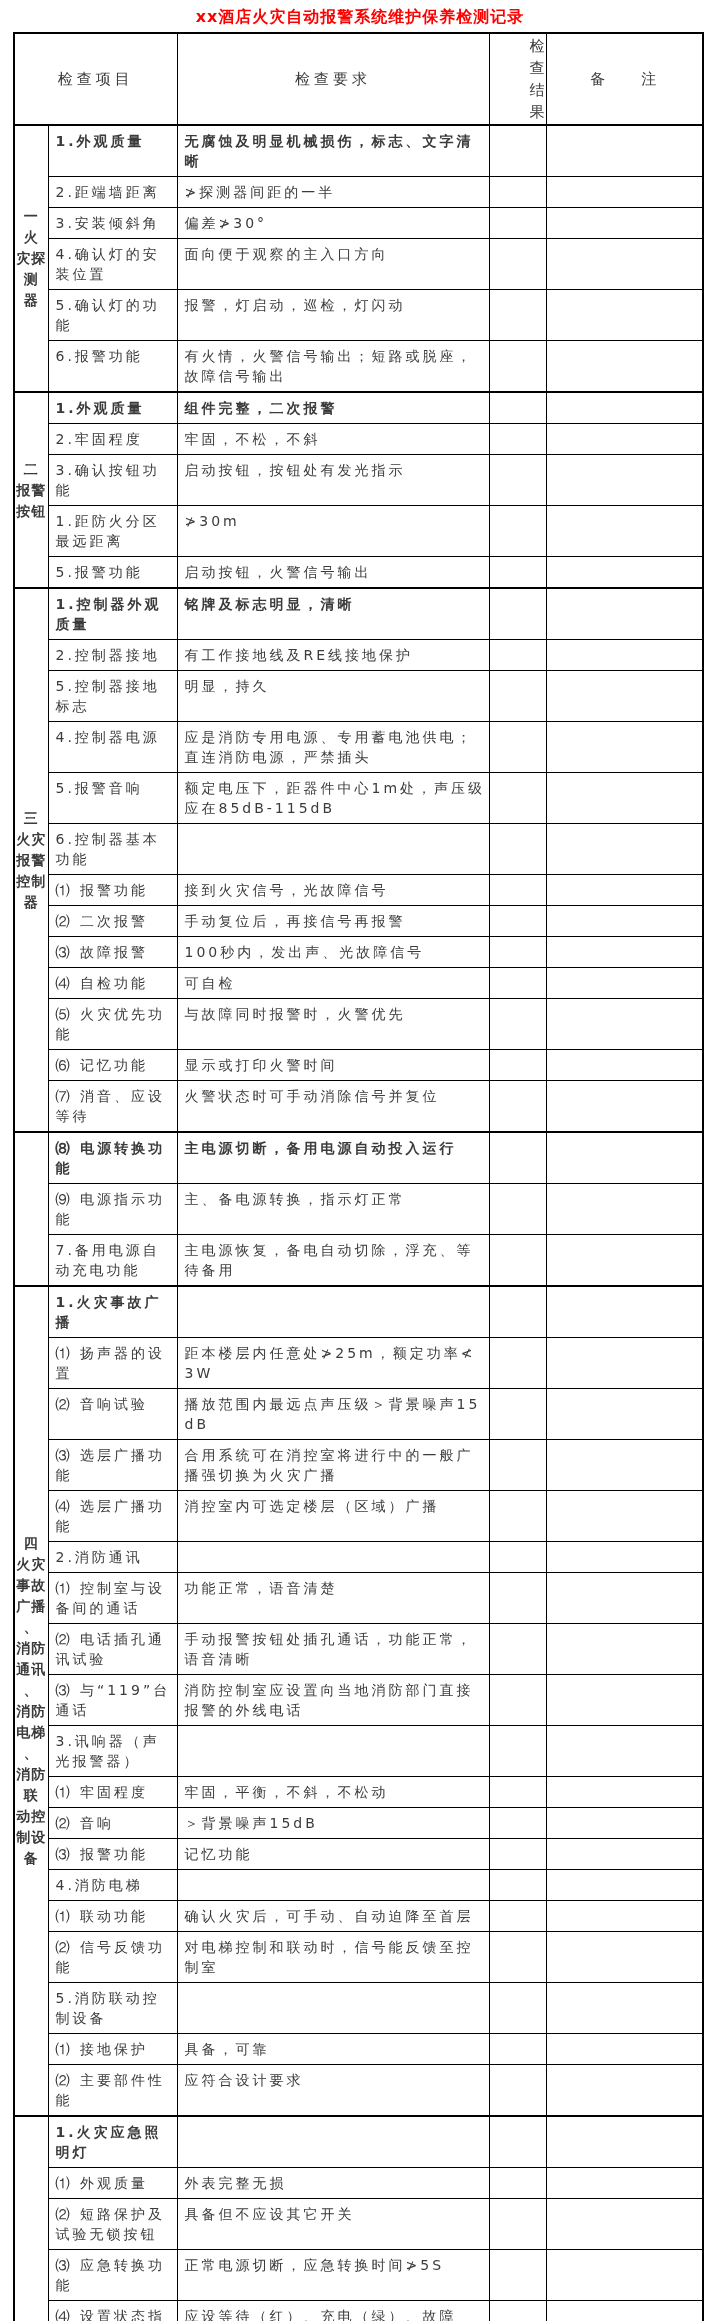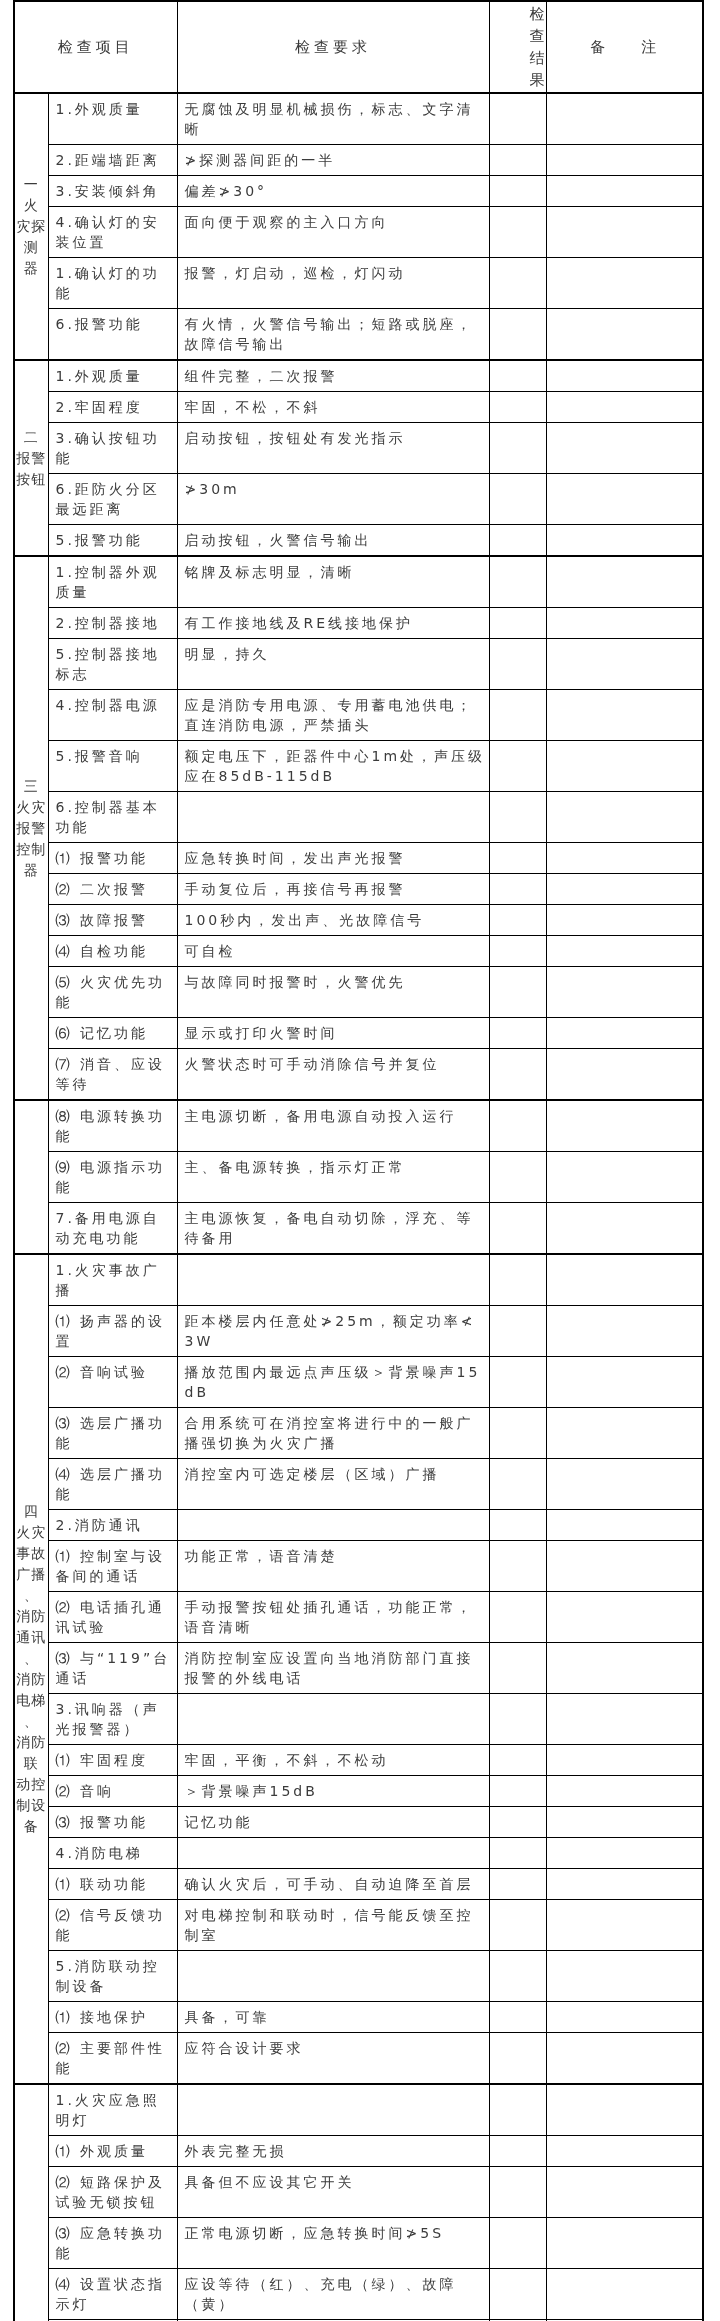--- a/index.html
+++ b/index.html
@@ -74,26 +74,28 @@
     padding: 5px 3px 5px 7px;
     word-break: break-all;
   }
   td.result-cell, td.remark-cell {
     vertical-align: middle;
     font-size: 13px;
     padding: 2px;
   }
   tr.section-start td {
     border-top-width: 2px;
+    font-weight: bold;
   }
 </style>
 </head>
 <body>
 
 <div class="page">
+  <div class="title">xx酒店火灾自动报警系统维护保养检测记录</div>
 
   <table class="inspection">
     <colgroup>
       <col style="width:34px">
       <col style="width:129px">
       <col style="width:312px">
       <col style="width:57px">
       <col style="width:157px">
     </colgroup>
     <thead>
@@ -131,21 +133,21 @@
     <td class="result-cell"></td>
     <td class="remark-cell"></td>
   </tr>
         <tr>
     <td class="item-cell">4.确认灯的安装位置</td>
     <td class="req-cell">面向便于观察的主入口方向</td>
     <td class="result-cell"></td>
     <td class="remark-cell"></td>
   </tr>
         <tr>
-    <td class="item-cell">1.确认灯的功能</td>
+    <td class="item-cell">5.确认灯的功能</td>
     <td class="req-cell">报警，灯启动，巡检，灯闪动</td>
     <td class="result-cell"></td>
     <td class="remark-cell"></td>
   </tr>
         <tr>
     <td class="item-cell">6.报警功能</td>
     <td class="req-cell">有火情，火警信号输出；短路或脱座，故障信号输出</td>
     <td class="result-cell"></td>
     <td class="remark-cell"></td>
   </tr>
@@ -166,21 +168,21 @@
     <td class="result-cell"></td>
     <td class="remark-cell"></td>
   </tr>
         <tr>
     <td class="item-cell">3.确认按钮功能</td>
     <td class="req-cell">启动按钮，按钮处有发光指示</td>
     <td class="result-cell"></td>
     <td class="remark-cell"></td>
   </tr>
         <tr>
-    <td class="item-cell">6.距防火分区最远距离</td>
+    <td class="item-cell">1.距防火分区最远距离</td>
     <td class="req-cell">≯30m</td>
     <td class="result-cell"></td>
     <td class="remark-cell"></td>
   </tr>
         <tr>
     <td class="item-cell">5.报警功能</td>
     <td class="req-cell">启动按钮，火警信号输出</td>
     <td class="result-cell"></td>
     <td class="remark-cell"></td>
   </tr>
@@ -222,21 +224,21 @@
     <td class="remark-cell"></td>
   </tr>
         <tr>
     <td class="item-cell">6.控制器基本功能</td>
     <td class="req-cell"></td>
     <td class="result-cell"></td>
     <td class="remark-cell"></td>
   </tr>
         <tr>
     <td class="item-cell">⑴ 报警功能</td>
-    <td class="req-cell">应急转换时间，发出声光报警</td>
+    <td class="req-cell">接到火灾信号，光故障信号</td>
     <td class="result-cell"></td>
     <td class="remark-cell"></td>
   </tr>
         <tr>
     <td class="item-cell">⑵ 二次报警</td>
     <td class="req-cell">手动复位后，再接信号再报警</td>
     <td class="result-cell"></td>
     <td class="remark-cell"></td>
   </tr>
         <tr>

